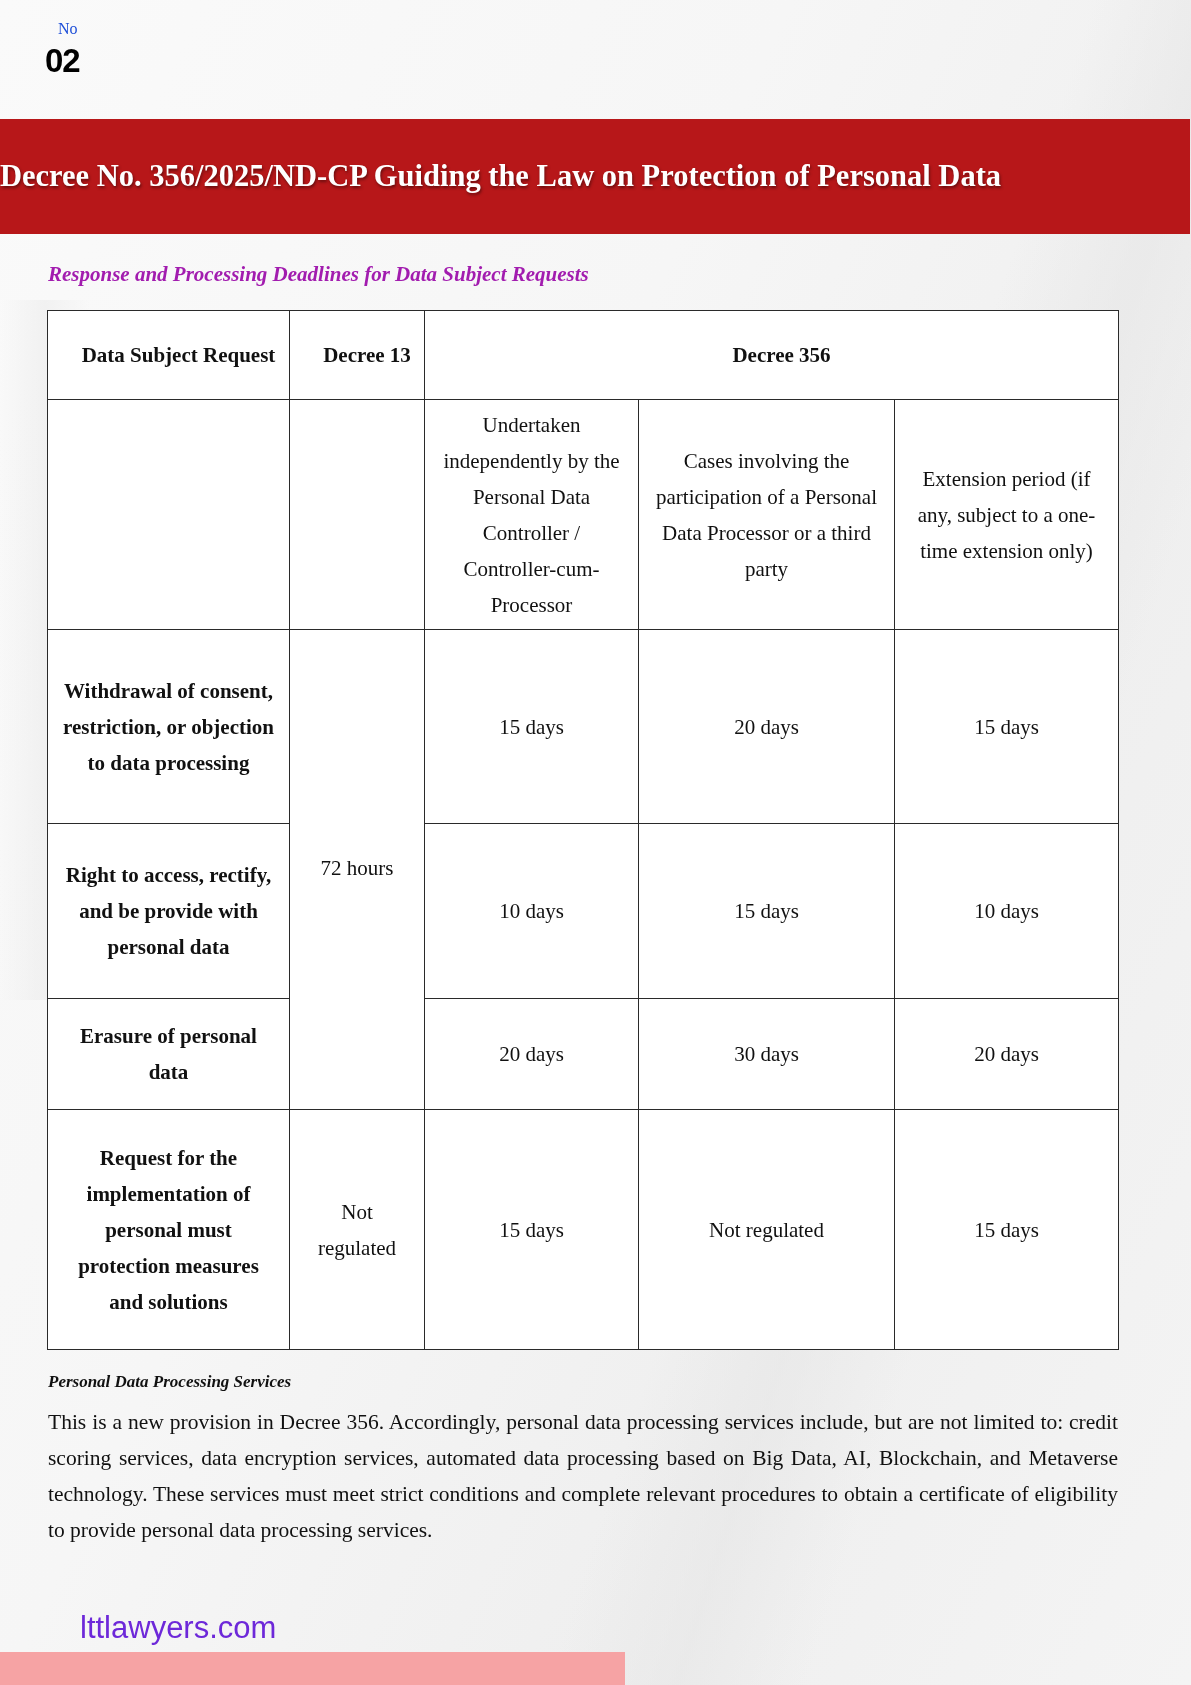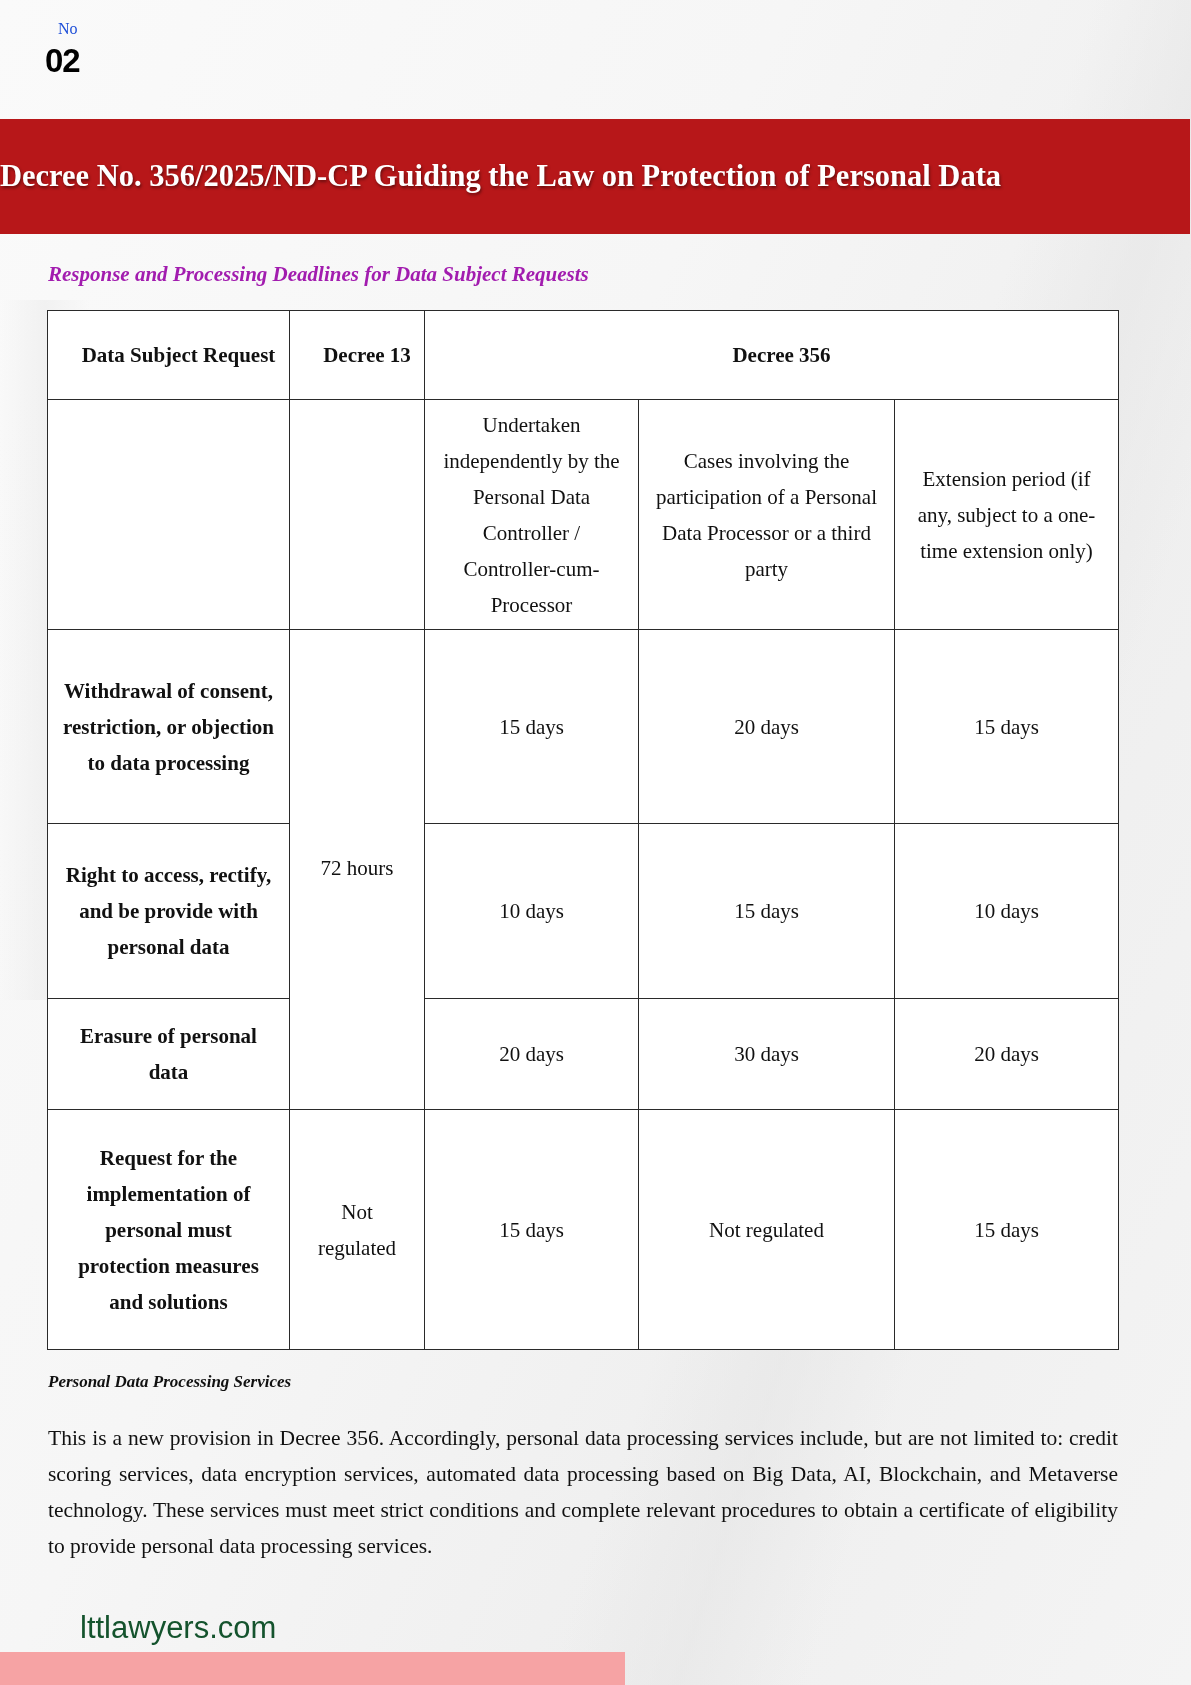--- a/index.html
+++ b/index.html
@@ -51,25 +51,24 @@
   table.deadlines td.rowhead { font-weight: 700; line-height: 36px; padding: 0 14px; }
   table.deadlines td.sub { font-weight: 400; padding: 0 10px; }
   .section-title {
     position: absolute; left: 48px; top: 1372px;
     font-family: "Liberation Serif", serif; font-style: italic; font-weight: 700; font-size: 17px; color: #111;
   }
   .section-body {
     position: absolute; left: 48px; top: 1404px; width: 1070px;
     font-family: "Liberation Serif", serif; font-size: 21.5px; line-height: 36px; color: #111;
     text-align: justify;
-    margin-top: 16px;
   }
   .website {
     position: absolute; left: 80px; top: 1610px;
-    font-family: "Liberation Sans", sans-serif; font-size: 31px; color: #14532d;
+    font-family: "Liberation Sans", sans-serif; font-size: 31px; color: #6d28d9;
   }
   .footer-bar {
     position: absolute; left: 0; top: 1652px; width: 625px; height: 33px;
     background: #f6a3a4;
   }
 </style>
 </head>
 <body>
 
 <div class="bg-streak" style="left:820px; top:0; width:260px; height:1685px; transform:skewX(-18deg);"></div>

